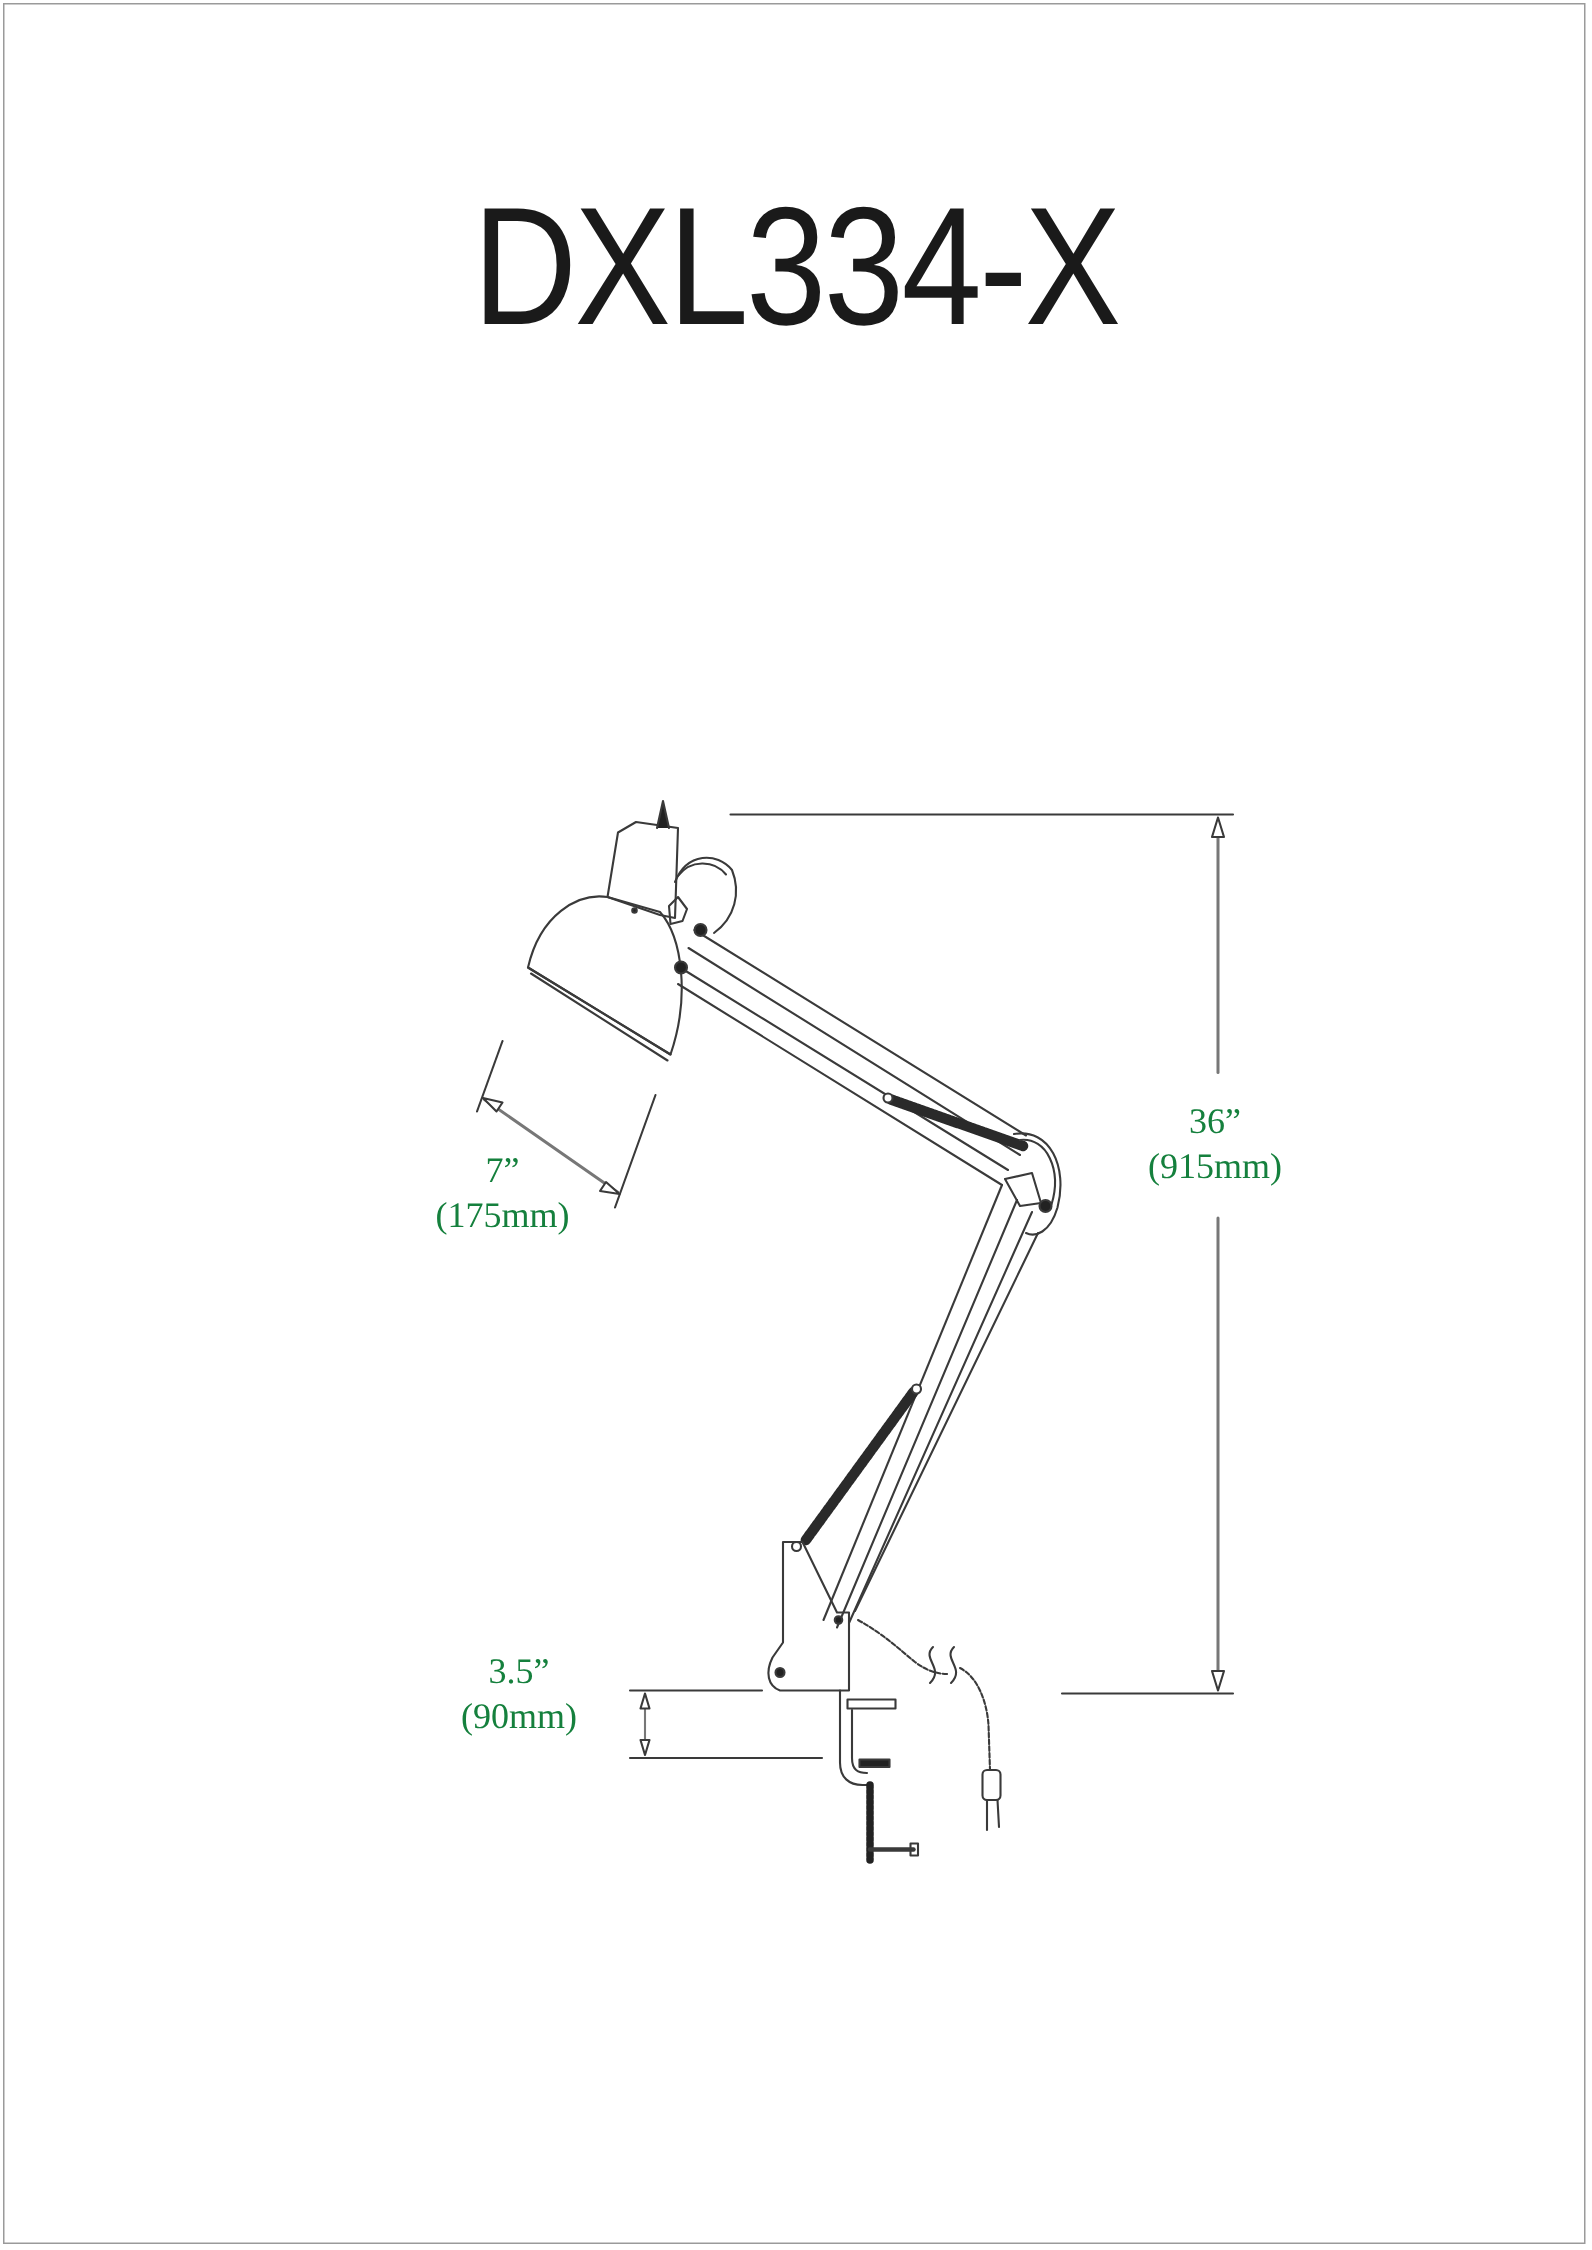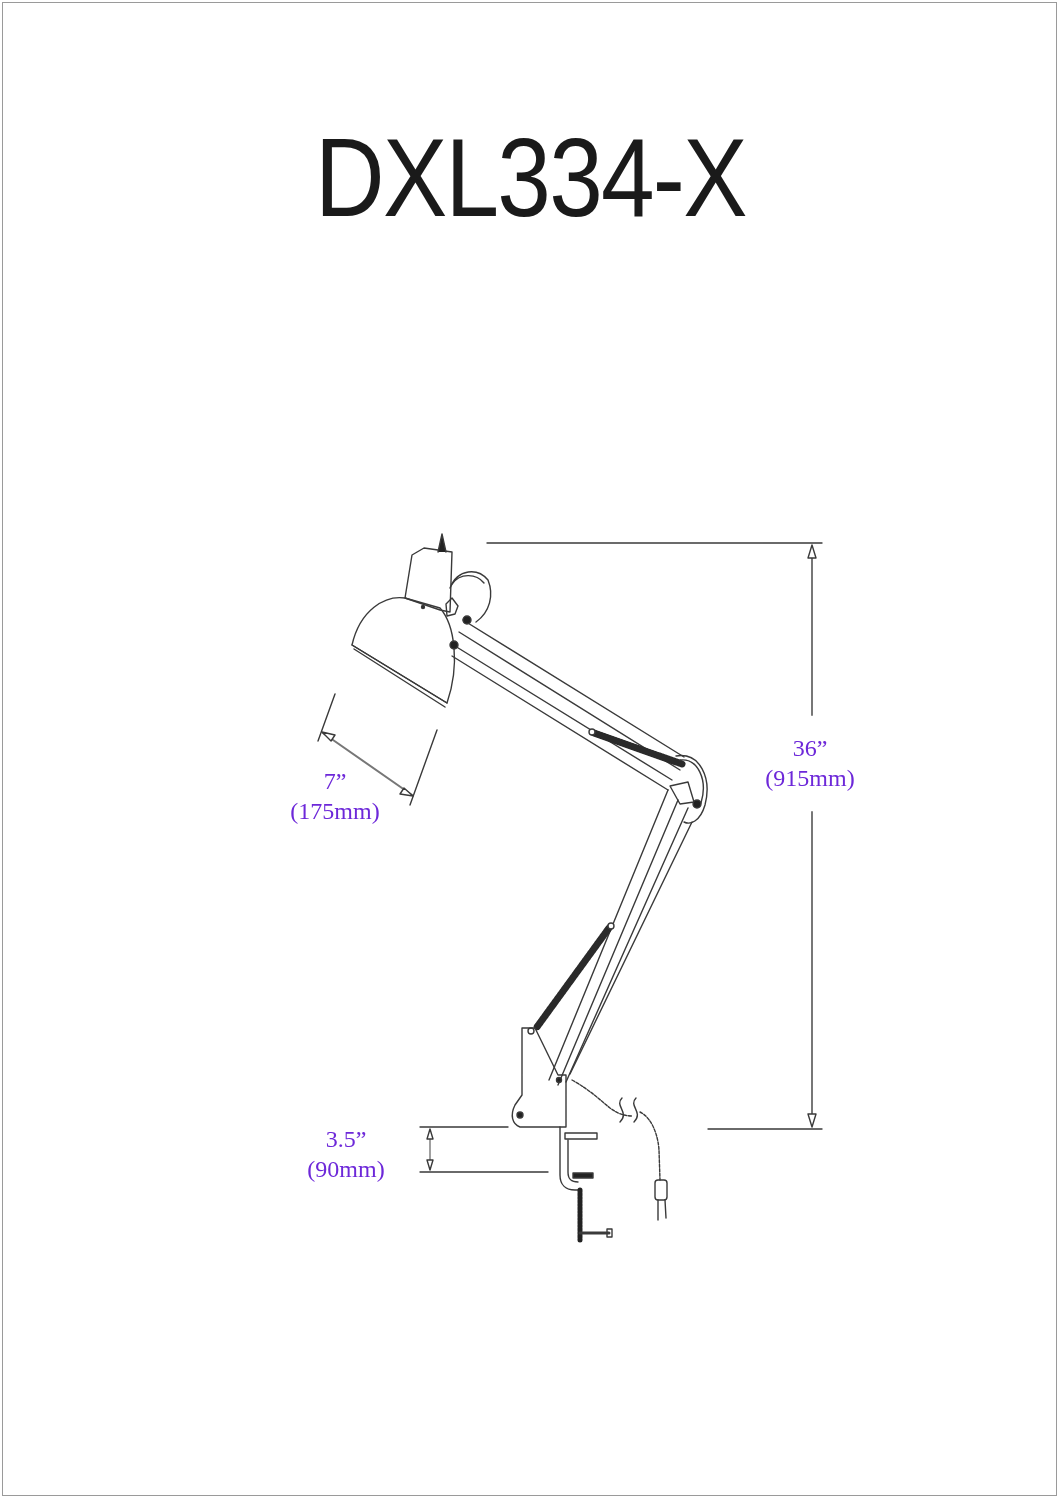--- a/index.html
+++ b/index.html
@@ -8,21 +8,21 @@
     position: absolute; left: 2px; top: 2px; width: 1055px; height: 1494px;
     border: 1px solid #9a9a9a; box-sizing: border-box;
   }
   .title {
     position: absolute; left: 0; top: 118px; width: 1061px; text-align: center;
     font-family: "Liberation Sans", sans-serif; font-size: 112px; line-height: 120px;
     color: #1a1a1a; letter-spacing: -2px; transform: scaleX(0.86); transform-origin: 530px 0;
   }
   svg.drawing { position: absolute; left: 0; top: 0; }
   .dim-label {
-    position: absolute; font-family: "Liberation Serif", serif; color: #6d28d9;
+    position: absolute; font-family: "Liberation Serif", serif; color: #15803d;
     font-size: 24px; line-height: 30px; text-align: center;
   }
 </style>
 </head>
 <body>
 
 <div class="frame"></div>
 
 <div class="title">DXL334-X</div>
 
@@ -133,16 +133,16 @@
 <div class="dim-label" style="left:285px; top:766px; width:100px;">
   <div>7”</div>
   <div>(175mm)</div>
 </div>
 
 <div class="dim-label" style="left:755px; top:733px; width:110px;">
   <div>36”</div>
   <div>(915mm)</div>
 </div>
 
-<div class="dim-label" style="left:296px; top:1124px; width:100px;">
+<div class="dim-label" style="left:296px; top:1100px; width:100px;">
   <div>3.5”</div>
   <div>(90mm)</div>
 </div>
 
 </body></html>

